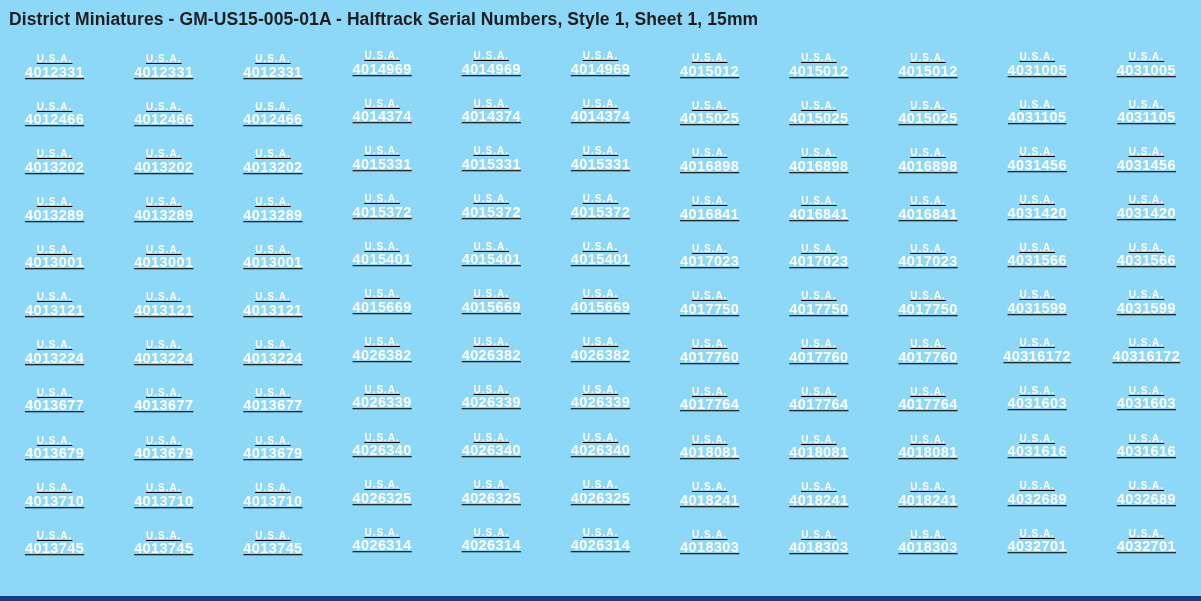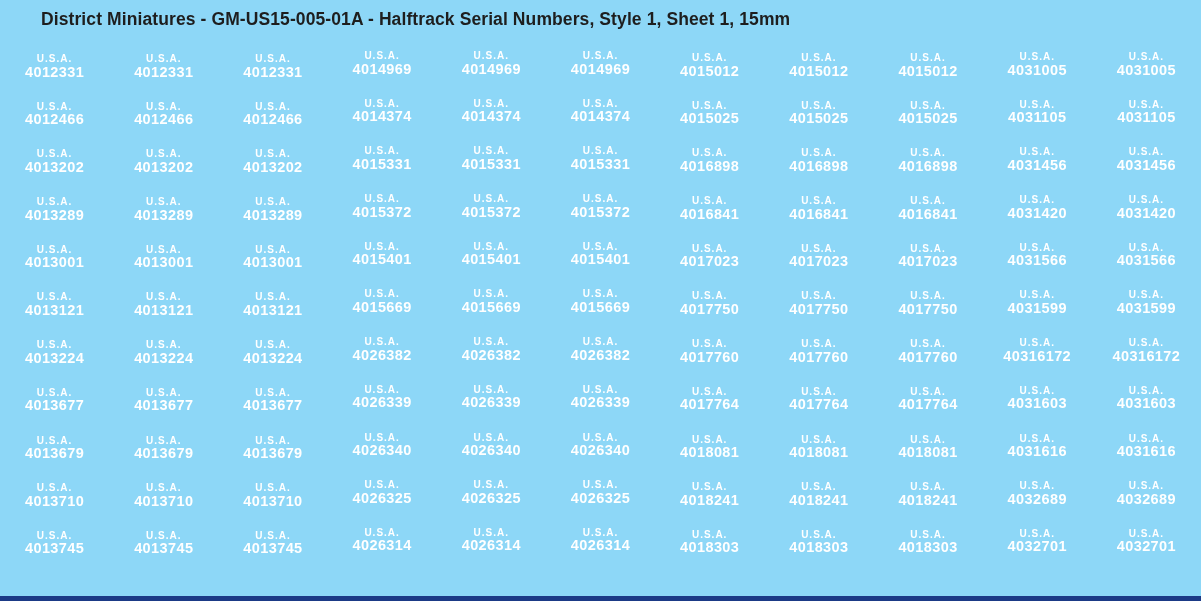--- a/index.html
+++ b/index.html
@@ -16,30 +16,30 @@
   }
   .page-title {
     position: absolute;
     top: 9px;
     left: 9px;
     font-size: 17.5px;
     font-weight: 600;
     letter-spacing: 0.1px;
     color: var(--title, #1E1E1E);
     white-space: nowrap;
-    margin-left: 32px;
   }
   .decal-grid {
     position: absolute;
     top: 45px;
     left: 0;
     width: 1201px;
     display: grid;
     grid-template-columns: repeat(11, 1fr);
     grid-auto-rows: 47.7px;
+    text-decoration: underline;
   }
   .cell {
     text-align: center;
     color: var(--decal, #FFFFFF);
     font-weight: bold;
     line-height: 1.05;
     padding-top: 6px;
   }
   
   .cell.g0 { transform: translateY(3px); }

